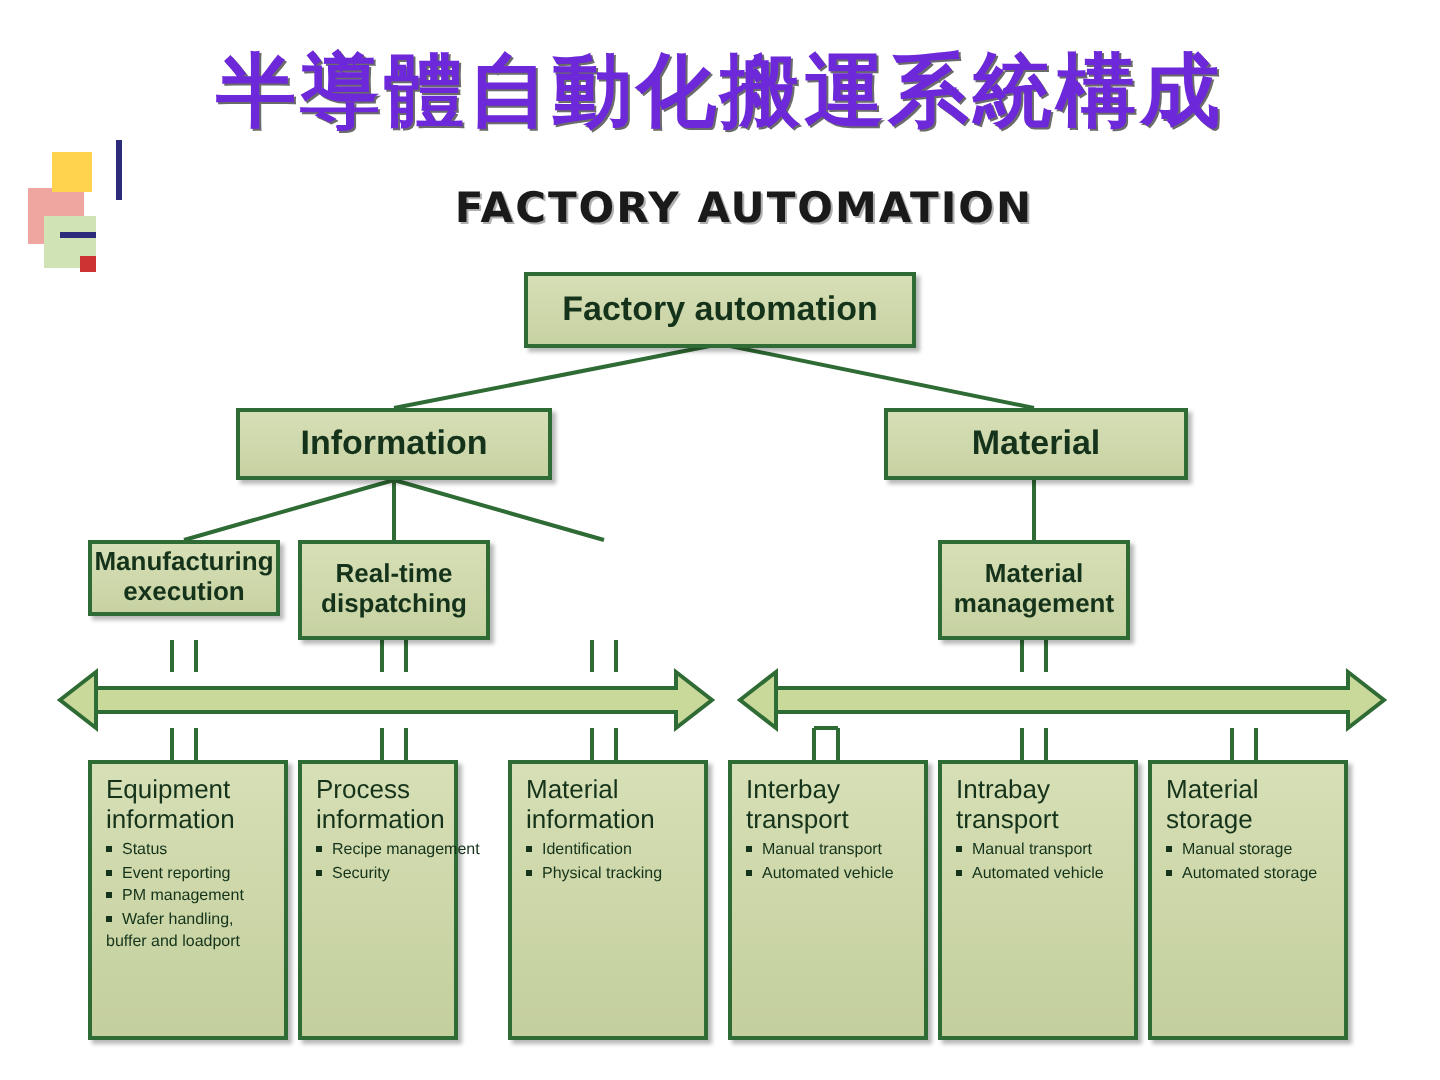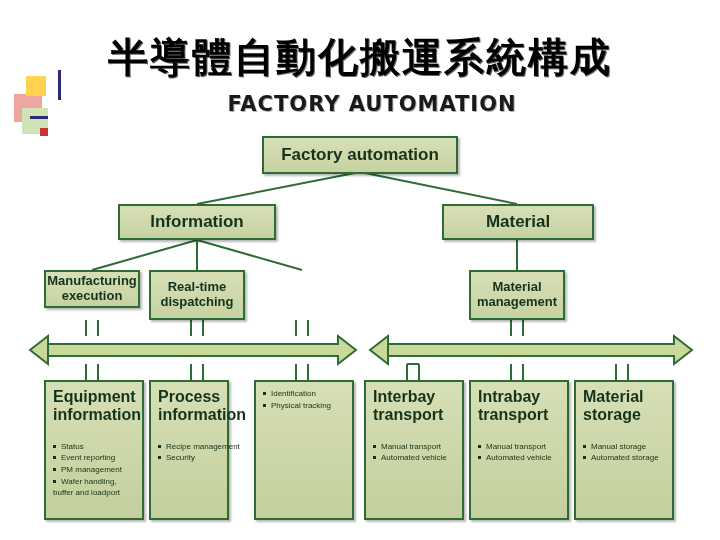--- a/index.html
+++ b/index.html
@@ -12,27 +12,27 @@
     height: 540px;
     position: relative;
     overflow: hidden;
     font-family: "Liberation Sans", sans-serif;
   }
 
   
   #slide-title {
     position: absolute;
     left: 0;
-    top: 30px;
+    top: 18px;
     width: 720px;
     text-align: center;
     font-family: "DejaVu Sans", sans-serif;
     font-size: 40px;
     font-weight: bold;
-    color: #000000;
+    color: #6d28d9;
     letter-spacing: 2px;
     text-shadow: 1px 1px 0 #6b6b6b;
   }
 
   
   #deco {
     position: absolute;
     left: 8px;
     top: 66px;
     width: 72px;
@@ -118,24 +118,24 @@
   .leafbox {
     position: absolute;
     box-sizing: border-box;
     border: 2px solid #2f6b34;
     background: linear-gradient(180deg, #d7dfb6 0%, #c3cf9c 100%);
     color: #14331a;
     box-shadow: 2px 2px 2px rgba(0,0,0,0.28);
     padding: 6px 6px 4px 7px;
   }
   .leafbox .leaf-title {
-    font-size: 16px;
-    font-weight: bold;
+    font-size: 13px;
+    font-weight: normal;
     line-height: 1.12;
-    margin-bottom: 17px;
+    margin-bottom: 2px;
   }
   .leafbox ul {
     margin: 0;
     padding: 0;
     list-style: none;
   }
   .leafbox li {
     font-size: 8px;
     line-height: 1.45;
     white-space: nowrap;
@@ -266,20 +266,21 @@
 
   <div class="leafbox" style="left:127px; top:288px; width:80px; height:140px;">
     <div class="leaf-title">Process information</div>
     <ul>
       <li>Recipe management</li>
       <li>Security</li>
     </ul>
   </div>
 
   <div class="leafbox" style="left:232px; top:288px; width:100px; height:140px;">
+    <div class="leaf-title">Material information</div>
     <ul>
       <li>Identification</li>
       <li>Physical tracking</li>
     </ul>
   </div>
 
   <div class="leafbox" style="left:342px; top:288px; width:100px; height:140px;">
     <div class="leaf-title">Interbay transport</div>
     <ul>
       <li>Manual transport</li>

